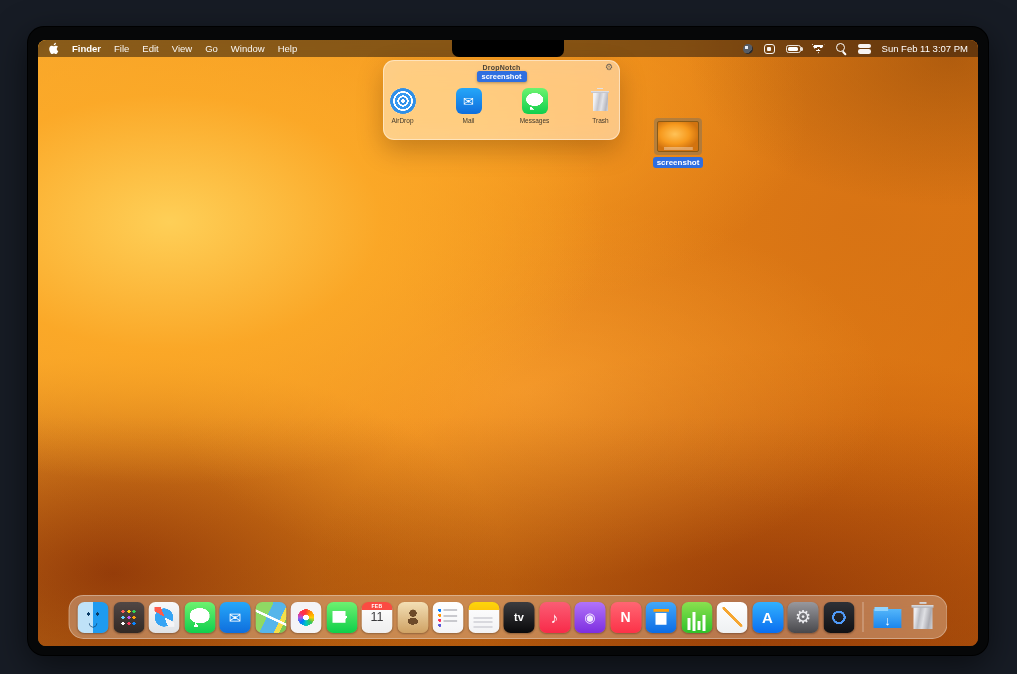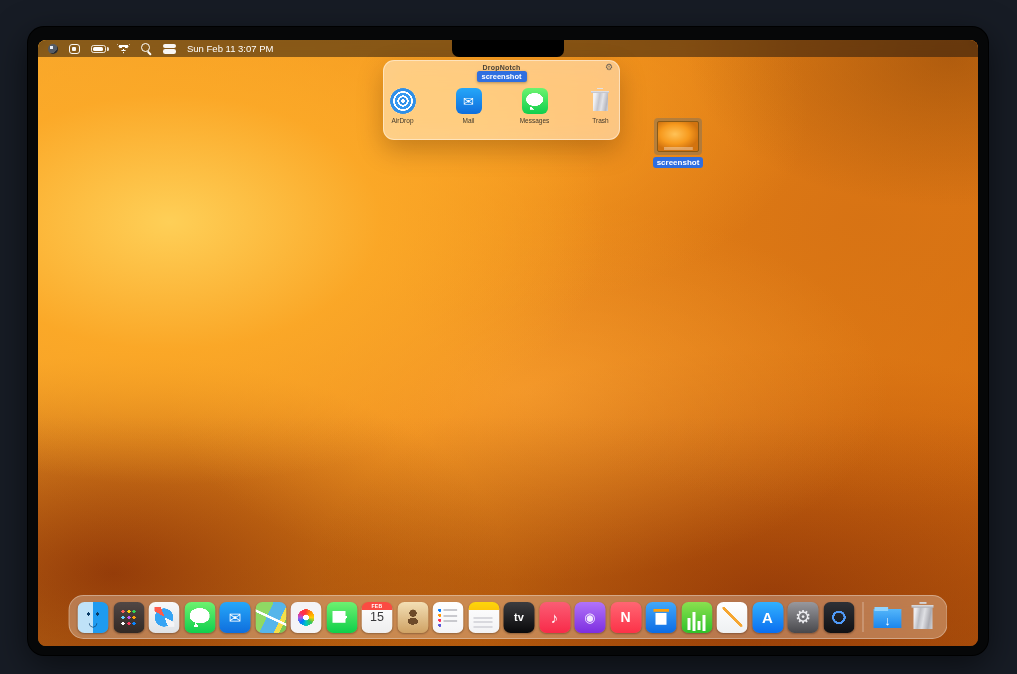--- a/index.html
+++ b/index.html
@@ -71,20 +71,36 @@
 </style>
 </head>
 <body>
 
 <div class="stage">
   <div class="laptop">
     <div class="screen">
       <div class="wallpaper"></div>
 
       <div class="menubar">
+        <div class="mb-left">
+          <span class="apple">
+            <svg viewBox="0 0 14 17" width="11" height="13">
+                <path fill="#ffffff" d="M11.3 9.1c0-1.8 1.5-2.7 1.6-2.8-.9-1.3-2.2-1.4-2.7-1.5-1.1-.1-2.2.7-2.8.7-.6 0-1.5-.7-2.4-.7-1.2 0-2.4.7-3 1.8-1.3 2.2-.3 5.5.9 7.3.6.9 1.3 1.9 2.3 1.8.9 0 1.3-.6 2.4-.6s1.4.6 2.4.6 1.6-.9 2.2-1.8c.7-1 1-2 1-2.1-.1 0-1.9-.7-1.9-2.7zM9.5 3.3c.5-.6.8-1.5.7-2.3-.7 0-1.6.5-2.1 1.1-.5.5-.9 1.4-.8 2.2.9.1 1.7-.4 2.2-1z"></path>
+              </svg>
+          </span>
+          <span class="mb-app">Finder</span>
+          <span id="menus" style="display:flex;gap:13px">
+              <span class="mb-item">File</span>
+              <span class="mb-item">Edit</span>
+              <span class="mb-item">View</span>
+              <span class="mb-item">Go</span>
+              <span class="mb-item">Window</span>
+              <span class="mb-item">Help</span>
+            </span>
+        </div>
         <div class="mb-right">
           <span id="statusIcons" style="display:flex;align-items:center;gap:11px">
               <span class="st stats-knob-icon"></span>
               <span class="st screen-widget-icon"></span>
               <span class="st battery-icon"></span>
               <span class="st wifi-icon"></span>
               <span class="st spotlight-icon"></span>
               <span class="st control-center-icon"></span>
             </span>
           <span class="clock">Sun Feb 11 3:07 PM</span>
@@ -134,21 +150,21 @@
           <div class="dock-item" style="background: conic-gradient(from 300deg, rgb(255, 91, 77) 0deg, rgb(255, 91, 77) 40deg, rgba(0, 0, 0, 0) 0deg) 50% 50% / 64% 64% no-repeat, conic-gradient(from 120deg, rgb(245, 245, 247) 0deg, rgb(245, 245, 247) 40deg, rgba(0, 0, 0, 0) 0deg) 50% 50% / 64% 64% no-repeat, radial-gradient(circle, rgb(54, 164, 244) 0px, rgb(54, 164, 244) 41%, rgba(0, 0, 0, 0) 42%), linear-gradient(rgb(248, 249, 250), rgb(223, 226, 230));"></div>
           <div class="dock-item" style="background: radial-gradient(closest-side, rgb(255, 255, 255) 0px, rgb(255, 255, 255) 98%, rgba(0, 0, 0, 0)) 50% 42% / 66% 50% no-repeat, conic-gradient(from 140deg, rgb(255, 255, 255) 0deg, rgb(255, 255, 255) 55deg, rgba(0, 0, 0, 0) 0deg) 30% 78% / 30% 30% no-repeat, linear-gradient(rgb(109, 243, 111), rgb(16, 207, 77));"></div>
           <div class="dock-item" style="background: linear-gradient(rgb(37, 167, 249), rgb(15, 110, 221));">
             <span class="dock-glyph" style="color: rgb(255, 255, 255); font-size: 15px;">✉</span>
           </div>
           <div class="dock-item" style="background: linear-gradient(25deg, rgba(0, 0, 0, 0) 0px, rgba(0, 0, 0, 0) 46%, rgb(255, 255, 255) 47%, rgb(255, 255, 255) 52%, rgba(0, 0, 0, 0) 53%) 50% 50% / 100% 100% no-repeat, linear-gradient(115deg, rgb(143, 217, 100) 0px, rgb(143, 217, 100) 40%, rgb(86, 181, 234) 40%, rgb(86, 181, 234) 72%, rgb(243, 223, 73) 72%, rgb(243, 223, 73) 84%, rgb(124, 201, 87) 84%);"></div>
           <div class="dock-item" style="background: radial-gradient(circle, rgb(255, 255, 255) 0px, rgb(255, 255, 255) 13%, rgba(0, 0, 0, 0) 14%), radial-gradient(circle, rgba(0, 0, 0, 0) 0px, rgba(0, 0, 0, 0) 37%, rgb(244, 244, 246) 38%), conic-gradient(rgb(255, 59, 48), rgb(255, 149, 0), rgb(255, 204, 0), rgb(52, 199, 89), rgb(0, 199, 190), rgb(0, 122, 255), rgb(175, 82, 222), rgb(255, 45, 85), rgb(255, 59, 48));"></div>
           <div class="dock-item" style="background: linear-gradient(rgb(255, 255, 255), rgb(255, 255, 255)) 34% 50% / 42% 38% no-repeat, conic-gradient(from 240deg, rgb(255, 255, 255) 0deg, rgb(255, 255, 255) 55deg, rgba(0, 0, 0, 0) 0deg) 80% 50% / 30% 46% no-repeat, linear-gradient(rgb(110, 241, 112), rgb(15, 207, 74));"></div>
           <div class="dock-item" style="background: linear-gradient(rgb(251, 75, 66), rgb(251, 75, 66)) 50% 0px / 100% 27% no-repeat, linear-gradient(rgb(255, 255, 255), rgb(238, 238, 238));">
             <span class="cal-month">FEB</span>
-            <span class="cal-day">15</span>
+            <span class="cal-day">11</span>
           </div>
           <div class="dock-item" style="background: radial-gradient(circle at 50% 36%, rgb(109, 74, 41) 0px, rgb(109, 74, 41) 14%, rgba(0, 0, 0, 0) 15%), radial-gradient(closest-side, rgb(109, 74, 41) 0px, rgb(109, 74, 41) 55%, rgba(0, 0, 0, 0) 56%) 50% 74% / 60% 40% no-repeat, linear-gradient(rgb(243, 223, 181), rgb(207, 162, 100));"></div>
           <div class="dock-item" style="background: radial-gradient(circle, rgb(0, 122, 255) 0px, rgb(0, 122, 255) 45%, rgba(0, 0, 0, 0) 50%) 20% 26% / 4.5px 4.5px no-repeat, linear-gradient(rgb(201, 201, 206), rgb(201, 201, 206)) 62% 26% / 44% 2px no-repeat, radial-gradient(circle, rgb(255, 149, 0) 0px, rgb(255, 149, 0) 45%, rgba(0, 0, 0, 0) 50%) 20% 45% / 4.5px 4.5px no-repeat, linear-gradient(rgb(201, 201, 206), rgb(201, 201, 206)) 62% 45% / 44% 2px no-repeat, radial-gradient(circle, rgb(255, 45, 85) 0px, rgb(255, 45, 85) 45%, rgba(0, 0, 0, 0) 50%) 20% 64% / 4.5px 4.5px no-repeat, linear-gradient(rgb(201, 201, 206), rgb(201, 201, 206)) 62% 64% / 44% 2px no-repeat, radial-gradient(circle, rgb(88, 86, 214) 0px, rgb(88, 86, 214) 45%, rgba(0, 0, 0, 0) 50%) 20% 83% / 4.5px 4.5px no-repeat, linear-gradient(rgb(255, 255, 255), rgb(244, 244, 246));"></div>
           <div class="dock-item" style="background: linear-gradient(rgb(253, 214, 10), rgb(253, 198, 10)) 50% 0px / 100% 27% no-repeat, linear-gradient(rgb(217, 217, 222), rgb(217, 217, 222)) 50% 52% / 62% 2px no-repeat, linear-gradient(rgb(217, 217, 222), rgb(217, 217, 222)) 50% 68% / 62% 2px no-repeat, linear-gradient(rgb(217, 217, 222), rgb(217, 217, 222)) 50% 84% / 62% 2px no-repeat, linear-gradient(rgb(255, 255, 255), rgb(242, 242, 244));"></div>
           <div class="dock-item" style="background: linear-gradient(rgb(60, 60, 63), rgb(9, 9, 11));">
             <span class="dock-glyph" style="color: rgb(255, 255, 255); font-size: 11px; font-weight: 700;">tv</span>
           </div>
           <div class="dock-item" style="background: linear-gradient(rgb(251, 93, 116), rgb(248, 42, 73));">
             <span class="dock-glyph" style="color: rgb(255, 255, 255); font-size: 15px;">♪</span>
           </div>

